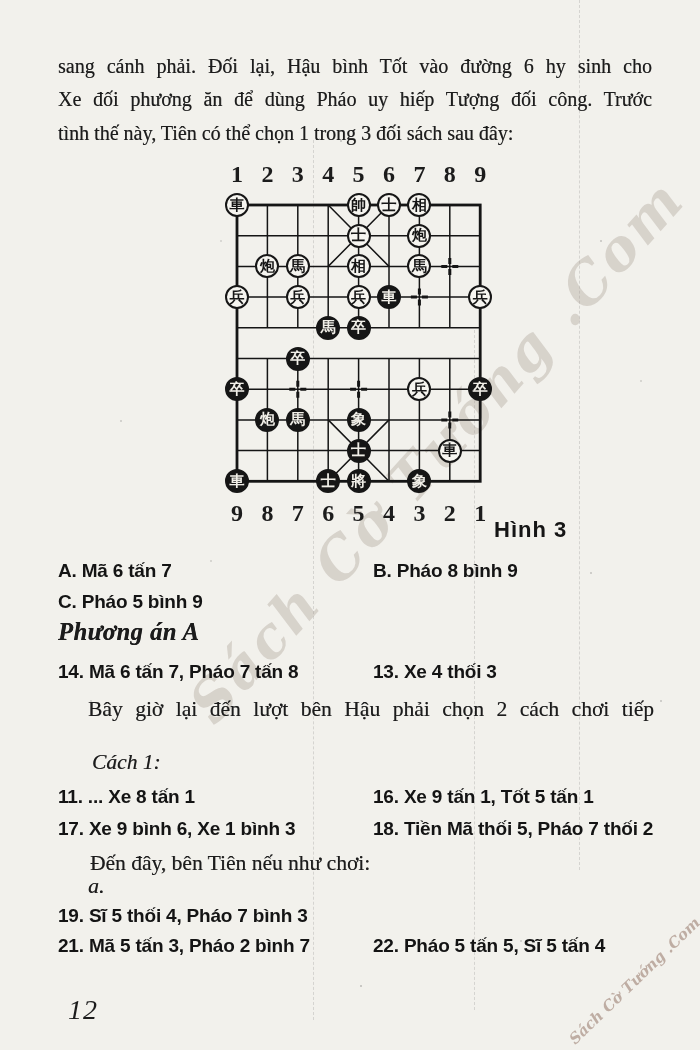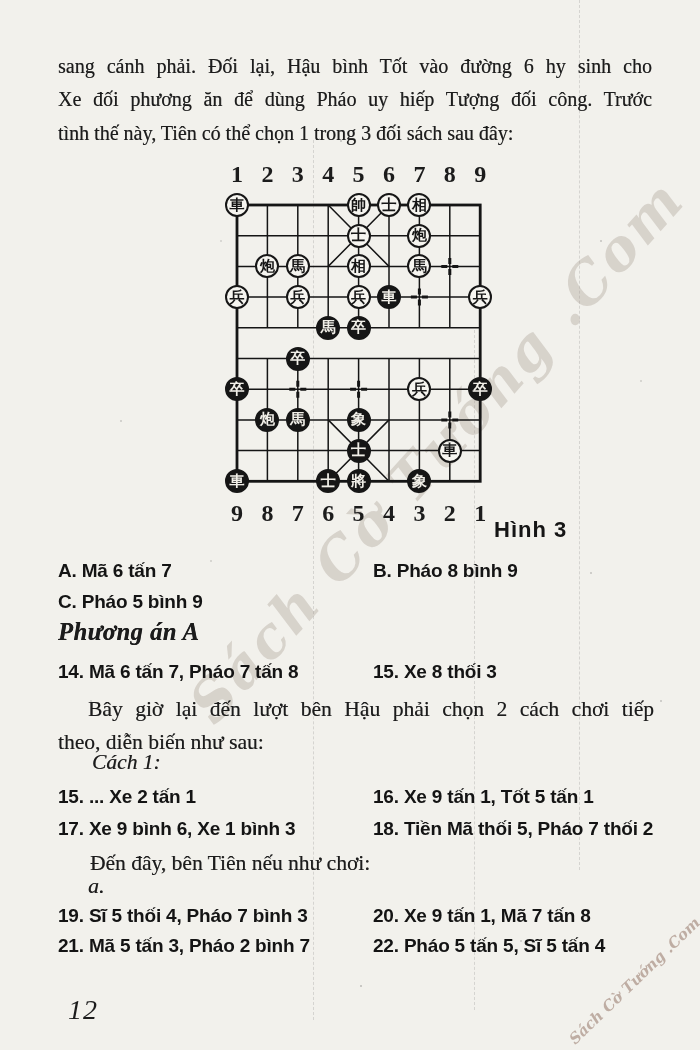--- a/index.html
+++ b/index.html
@@ -184,47 +184,45 @@
       <div class="mrow">
         <span class="ml mtext">C. Pháo 5 bình 9</span>
       </div>
     </div>
 
   <div class="plan-heading">Phương án A</div>
 
   <div class="rows h31" id="rows-14">
       <div class="mrow">
         <span class="ml mtext">14. Mã 6 tấn 7, Pháo 7 tấn 8</span>
-        <span class="mr mtext">15. Xe 8 thối 3</span>
+        <span class="mr mtext">13. Xe 4 thối 3</span>
       </div>
     </div>
 
   <div class="para2">
     <div class="ind">Bây giờ lại đến lượt bên Hậu phải chọn 2 cách chơi tiếp</div>
-    <div>theo, diễn biến như sau:</div>
   </div>
 
   <div class="cach">Cách 1:</div>
   <div class="rows h32" id="rows-cach1">
       <div class="mrow">
-        <span class="ml mtext">15. ... Xe 2 tấn 1</span>
+        <span class="ml mtext">11. ... Xe 8 tấn 1</span>
         <span class="mr mtext">16. Xe 9 tấn 1, Tốt 5 tấn 1</span>
       </div>
       <div class="mrow">
         <span class="ml mtext">17. Xe 9 bình 6, Xe 1 bình 3</span>
         <span class="mr mtext">18. Tiền Mã thối 5, Pháo 7 thối 2</span>
       </div>
     </div>
 
   <div class="note">Đến đây, bên Tiên nếu như chơi:</div>
   <div class="suba">a.</div>
   <div class="rows h30" id="rows-suba">
       <div class="mrow">
         <span class="ml mtext">19. Sĩ 5 thối 4, Pháo 7 bình 3</span>
-        <span class="mr mtext">20. Xe 9 tấn 1, Mã 7 tấn 8</span>
       </div>
       <div class="mrow">
         <span class="ml mtext">21. Mã 5 tấn 3, Pháo 2 bình 7</span>
         <span class="mr mtext">22. Pháo 5 tấn 5, Sĩ 5 tấn 4</span>
       </div>
     </div>
 
   <div class="pageno">12</div>
   <div class="wm-corner">Sách Cờ Tướng .Com</div>
 </div>

